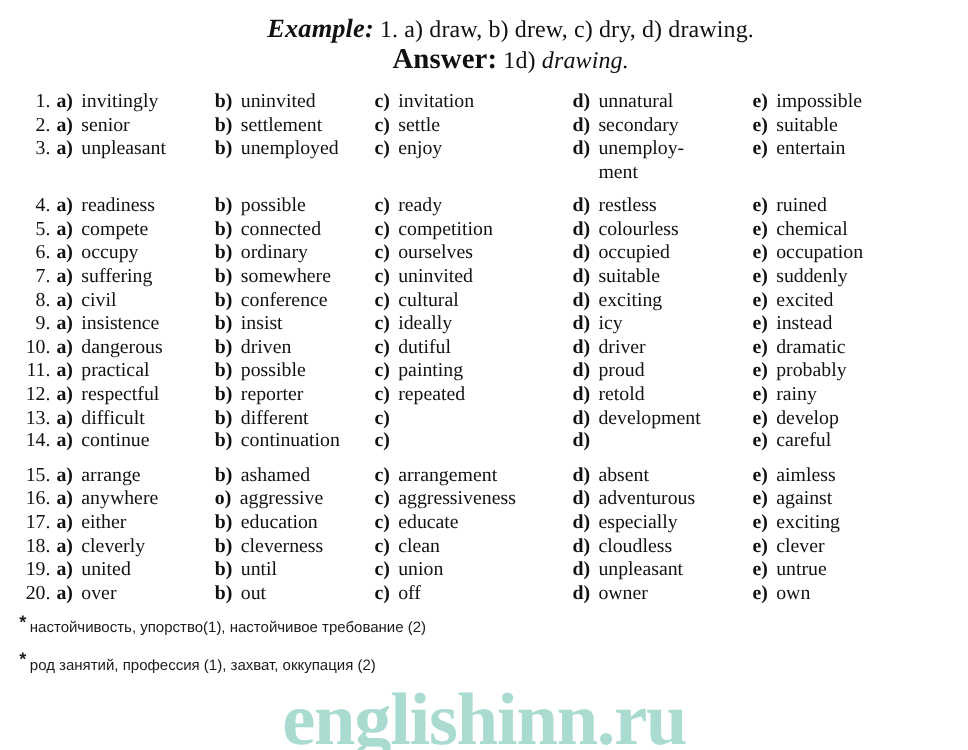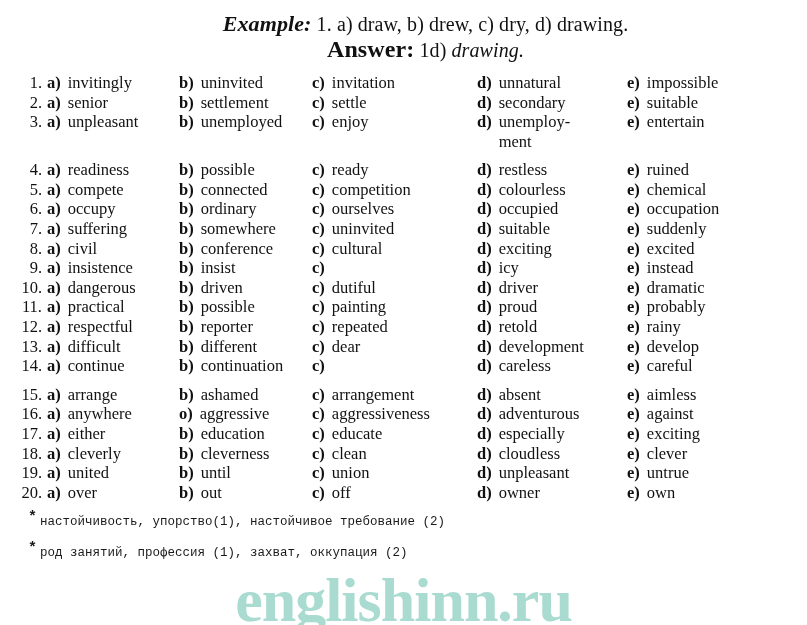--- a/index.html
+++ b/index.html
@@ -112,22 +112,22 @@
   .col-b { width: 133px; }
   .col-c { width: 165px; }
   .col-d { width: 150px; }
   .col-e { width: 150px; }
 
   
   .footnotes {
     position: relative;
     z-index: 2;
     margin-top: 5px;
-    padding-left: 28px;
-    font-family: Liberation Mono, monospace;
+    padding-left: 16px;
+    font-family: Liberation Sans, sans-serif;
   }
   .footnote {
     font-size: 12.5px;
     line-height: 14px;
     margin-bottom: 13px;
     white-space: nowrap;
     color: #1a1a1a;
   }
   .footnote .star {
     font-size: 15px;
@@ -346,20 +346,21 @@
           <span class="opt col-a">
             <span class="key">a)</span>
             <span class="word">insistence</span>
           </span>
           <span class="opt col-b">
             <span class="key">b)</span>
             <span class="word">insist</span>
           </span>
           <span class="opt col-c">
             <span class="key">c)</span>
+            <span class="word">ideally</span>
           </span>
           <span class="opt col-d">
             <span class="key">d)</span>
             <span class="word">icy</span>
           </span>
           <span class="opt col-e">
             <span class="key">e)</span>
             <span class="word">instead</span>
           </span>
         </div>
@@ -437,21 +438,20 @@
           <span class="opt col-a">
             <span class="key">a)</span>
             <span class="word">difficult</span>
           </span>
           <span class="opt col-b">
             <span class="key">b)</span>
             <span class="word">different</span>
           </span>
           <span class="opt col-c">
             <span class="key">c)</span>
-            <span class="word">dear</span>
           </span>
           <span class="opt col-d">
             <span class="key">d)</span>
             <span class="word">development</span>
           </span>
           <span class="opt col-e">
             <span class="key">e)</span>
             <span class="word">develop</span>
           </span>
         </div>
@@ -463,21 +463,20 @@
           </span>
           <span class="opt col-b">
             <span class="key">b)</span>
             <span class="word">continuation</span>
           </span>
           <span class="opt col-c">
             <span class="key">c)</span>
           </span>
           <span class="opt col-d">
             <span class="key">d)</span>
-            <span class="word">careless</span>
           </span>
           <span class="opt col-e">
             <span class="key">e)</span>
             <span class="word">careful</span>
           </span>
         </div>
       </div>
       <div class="group">
         <div class="row">
           <span class="num">15.</span>

